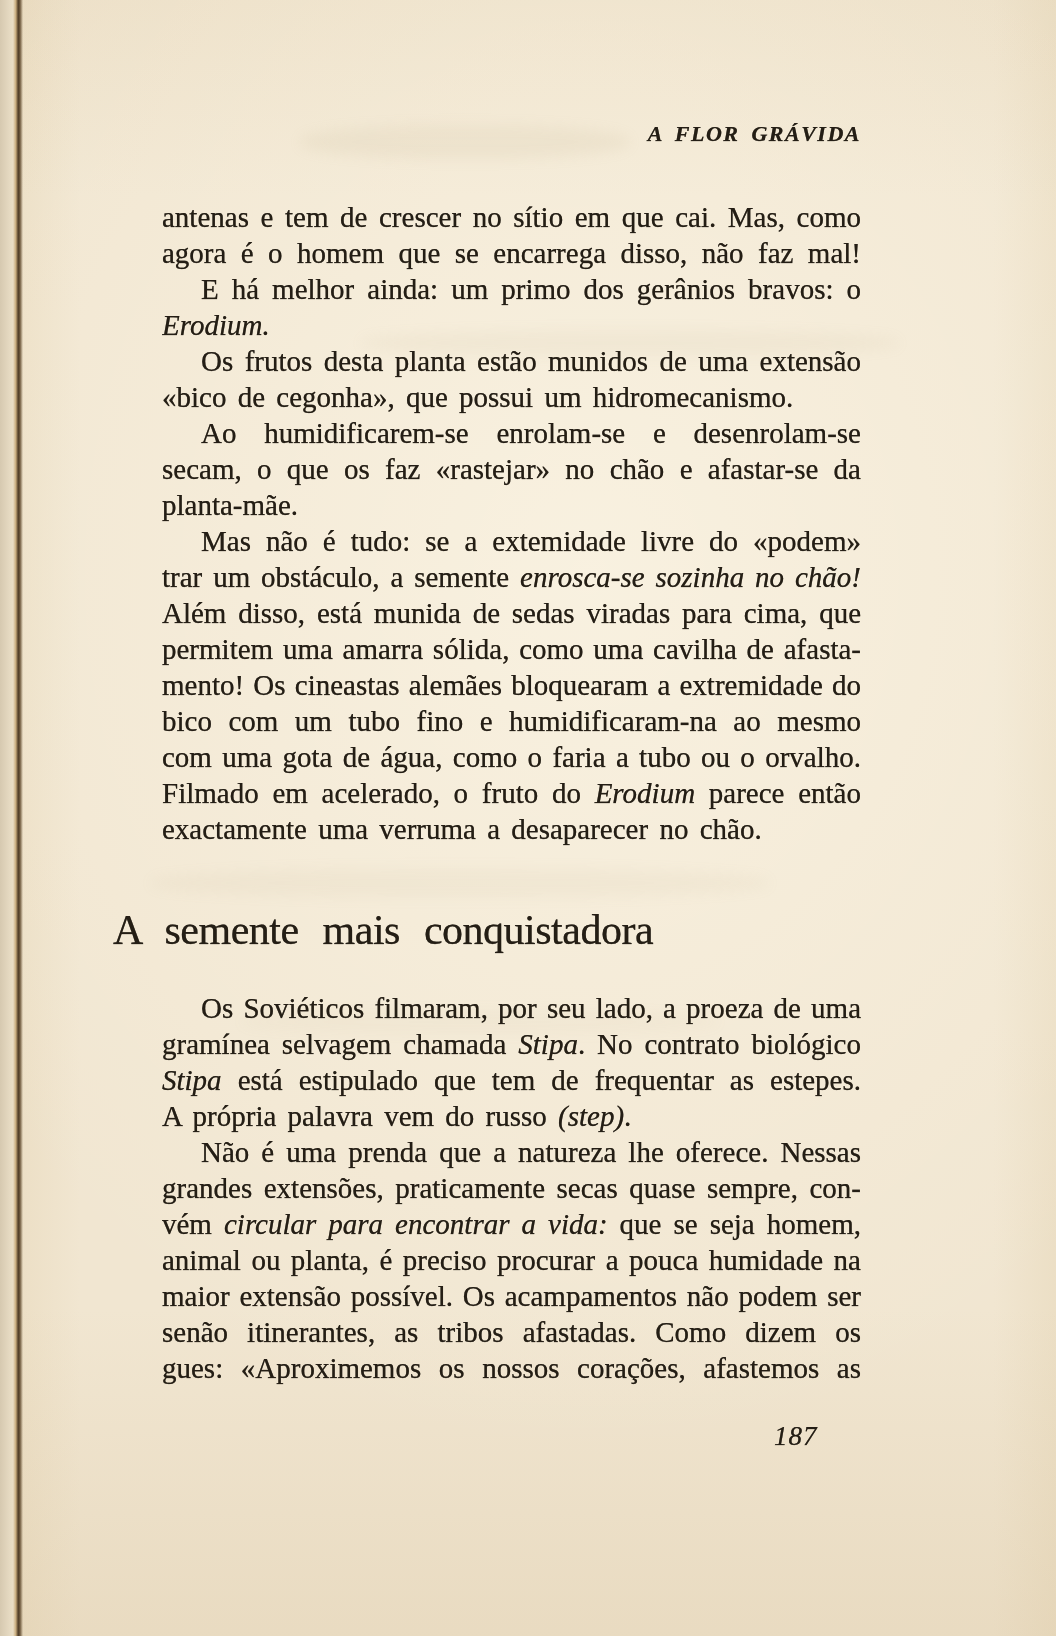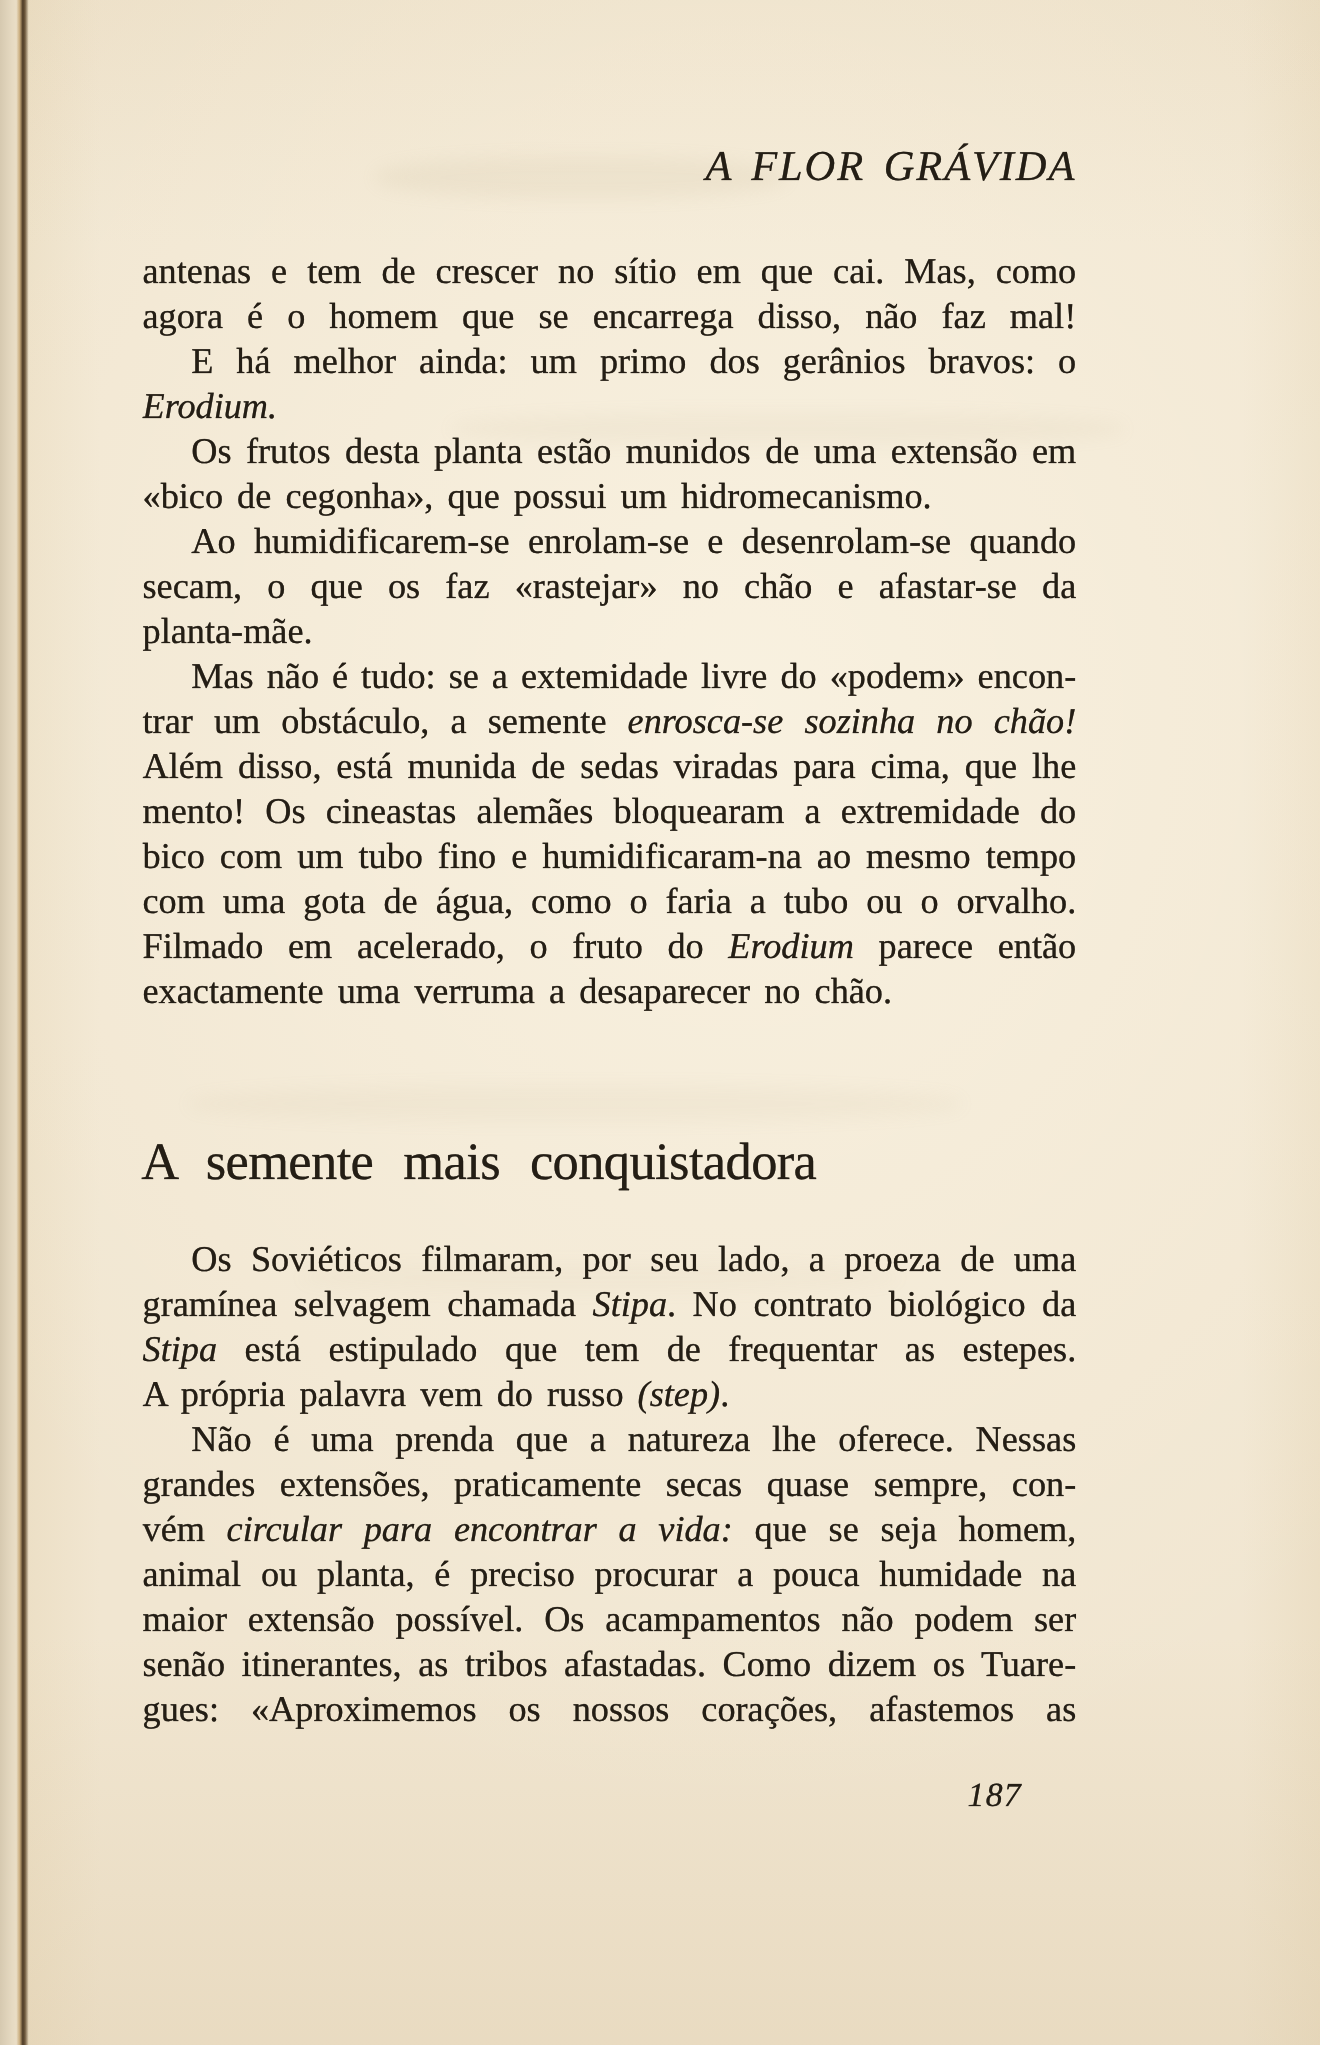--- a/index.html
+++ b/index.html
@@ -52,25 +52,26 @@
     background: #b4a27c;
     border-radius: 45%;
     pointer-events: none;
   }
   #header {
     position: absolute;
     left: 114px; top: 120px;
     width: 747px;
     text-align: right;
     font-style: italic;
-    font-size: 34px;
+    font-size: 22px;
     line-height: 28px;
     letter-spacing: 1.5px;
     word-spacing: 5px;
     color: #241e15;
+    font-weight: bold;
   }
   .ink {
     color: #241e15;
     text-shadow: 0 0 0.5px rgba(36,30,21,0.65);
     -webkit-text-stroke: 0.25px rgba(36,30,21,0.55);
   }
   .body-block {
     position: absolute;
     left: 114px;
     width: 747px;
@@ -80,20 +81,21 @@
   #body-block-1 { top: 199px; }
   #body-block-2 { top: 990px; }
   .para { margin: 0; padding: 0; }
   .line {
     height: 36px;
     line-height: 36px;
     overflow: hidden;
     text-align: justify;
     text-align-last: justify;
     word-spacing: 1px;
+    margin-left: 48px;
   }
   .line.last {
     text-align-last: left;
     word-spacing: 4px;
   }
   .line.indent { text-indent: 39px; }
   .line i { }
   #section-heading {
     position: absolute;
     left: 113px; top: 906px;
@@ -143,20 +145,21 @@
       </div>
       <div class="para">
         <div class="line indent"><span>Ao humidificarem-se enrolam-se e desenrolam-se quando</span></div>
         <div class="line"><span>secam, o que os faz «rastejar» no chão e afastar-se da</span></div>
         <div class="line last"><span>planta-mãe.</span></div>
       </div>
       <div class="para">
         <div class="line indent"><span>Mas não é tudo: se a extemidade livre do «podem» encon-</span></div>
         <div class="line"><span>trar um obstáculo, a semente </span><i>enrosca-se sozinha no chão!</i></div>
         <div class="line"><span>Além disso, está munida de sedas viradas para cima, que lhe</span></div>
+        <div class="line"><span>permitem uma amarra sólida, como uma cavilha de afasta-</span></div>
         <div class="line"><span>mento! Os cineastas alemães bloquearam a extremidade do</span></div>
         <div class="line"><span>bico com um tubo fino e humidificaram-na ao mesmo tempo</span></div>
         <div class="line"><span>com uma gota de água, como o faria a tubo ou o orvalho.</span></div>
         <div class="line"><span>Filmado em acelerado, o fruto do </span><i>Erodium</i><span> parece então</span></div>
         <div class="line last"><span>exactamente uma verruma a desaparecer no chão.</span></div>
       </div>
     </div>
 
   <div id="section-heading" class="ink">A semente mais conquistadora</div>
 

